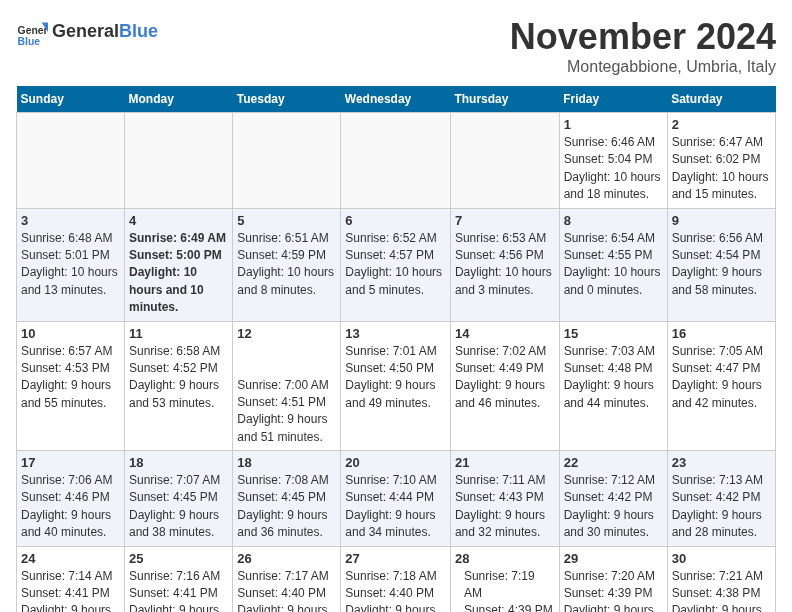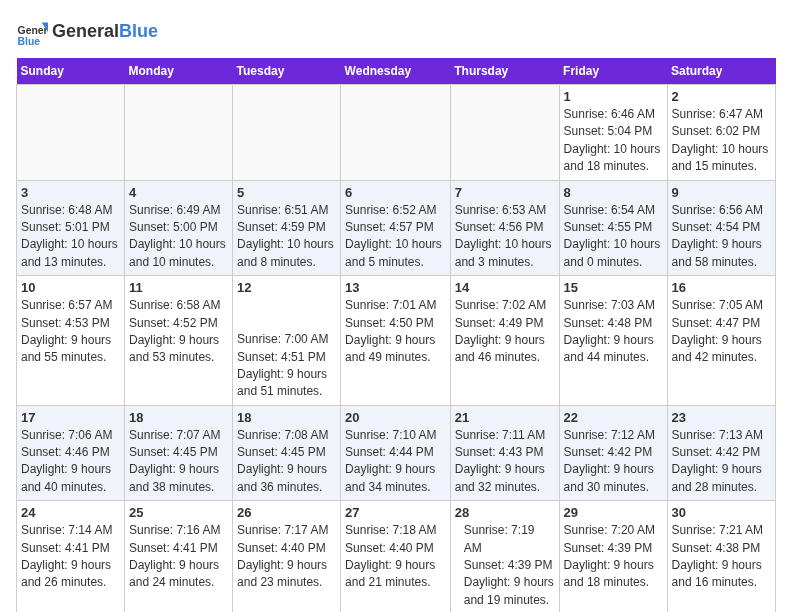--- a/index.html
+++ b/index.html
@@ -36,21 +36,21 @@
     .location-title {
       font-size: 16px;
       color: #555;
     }
     table {
       width: 100%;
       border-collapse: collapse;
       font-size: 11px;
     }
     thead tr th {
-      background-color: #6d28d9;
+      background-color: #0369a1;
       color: #fff;
       padding: 6px 4px;
       text-align: left;
       font-size: 12px;
       font-weight: bold;
     }
     tbody tr td {
       border: 1px solid #ccc;
       vertical-align: top;
       padding: 4px;
@@ -88,20 +88,24 @@
       <text x="2" y="22" font-size="13" font-weight="bold" fill="#333">General</text>
       <text x="2" y="36" font-size="13" font-weight="bold" fill="#3a7fd5">Blue</text>
       <polygon points="32,8 40,8 40,20" fill="#3a7fd5"></polygon>
     </svg>
     <div>
       <div style="font-size:18px; line-height:1.1;">
         <span style="font-weight:bold; color:#333;">General</span><span style="font-weight:bold; color:#3a7fd5;">Blue</span>
       </div>
     </div>
   </div>
+  <div class="title-area">
+    <div class="month-title">November 2024</div>
+    <div class="location-title">Montegabbione, Umbria, Italy</div>
+  </div>
 </div>
 
 <table>
   <thead>
     <tr id="weekday-header">
     <th>Sunday</th>
         <th>Monday</th>
         <th>Tuesday</th>
         <th>Wednesday</th>
         <th>Thursday</th>
@@ -131,21 +135,21 @@
       </tr>
       <tr>
         <td>
           <div class="day-number">3</div>
           <div class="day-info" style="white-space: pre-line;">Sunrise: 6:48 AM
 Sunset: 5:01 PM
 Daylight: 10 hours and 13 minutes.</div>
         </td>
         <td>
           <div class="day-number">4</div>
-          <div class="day-info" style="white-space: pre-line;">Sunrise: 6:49 AM
+          <div class="day-info" style="white-space: pre-line; font-weight: bold;">Sunrise: 6:49 AM
 Sunset: 5:00 PM
 Daylight: 10 hours and 10 minutes.</div>
         </td>
         <td>
           <div class="day-number">5</div>
           <div class="day-info" style="white-space: pre-line;">Sunrise: 6:51 AM
 Sunset: 4:59 PM
 Daylight: 10 hours and 8 minutes.</div>
         </td>
         <td>

